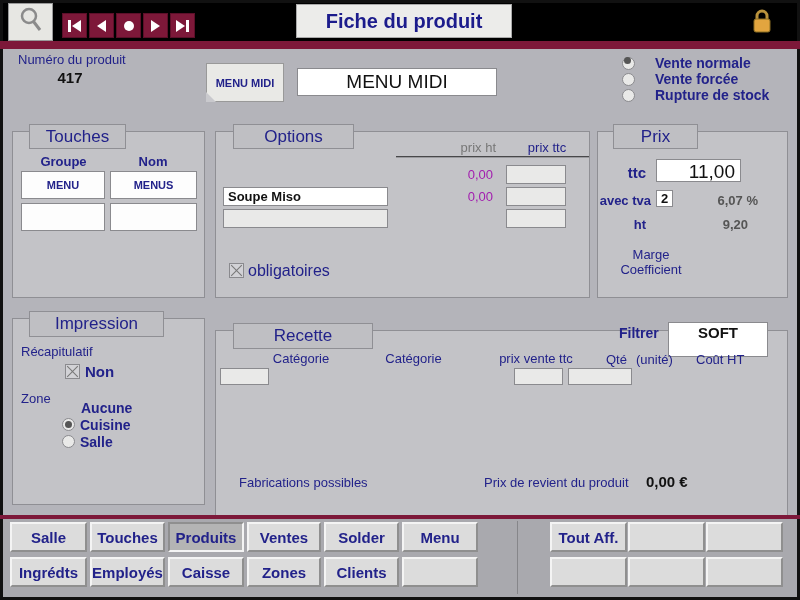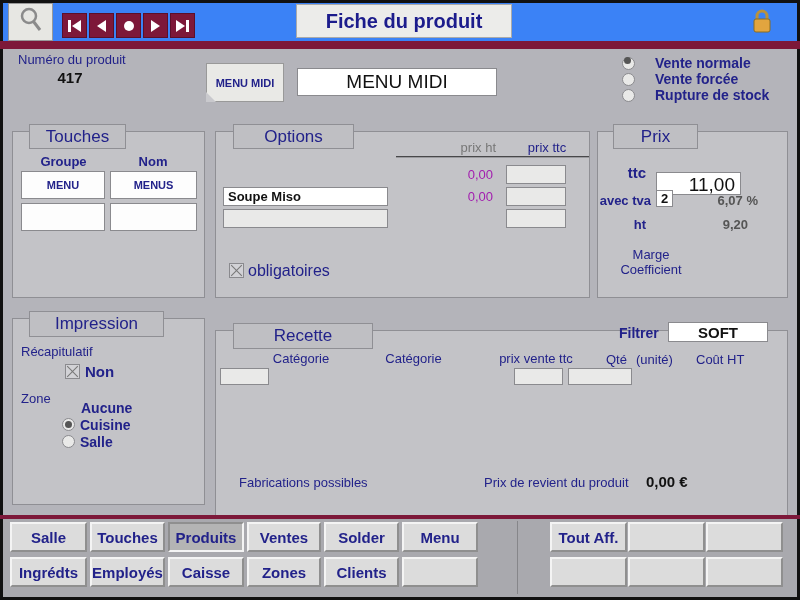--- a/index.html
+++ b/index.html
@@ -4,21 +4,21 @@
 <style>
   * { margin:0; padding:0; box-sizing:border-box; }
   html,body { background:#666; }
   body { font-family:"Liberation Sans", sans-serif; }
   .screen {
     position:relative; width:800px; height:600px; margin:0 auto;
     background:#b4b4ba; overflow:hidden;
     box-shadow: inset 0 0 0 3px #111;
   }
   
-  .topbar { position:absolute; left:3px; top:3px; width:794px; height:38px; background:#3b82f6; }
+  .topbar { position:absolute; left:3px; top:3px; width:794px; height:38px; background:#000000; }
   .search-btn {
     position:absolute; left:5px; top:0; width:45px; height:38px;
     background:#e7e7e3; border:1px solid #999; display:flex; align-items:center; justify-content:center;
   }
   .navgroup { position:absolute; left:59px; top:10px; display:flex; gap:2px; }
   .navbtn-sq {
     width:25px; height:25px; background:#7d1839; border:1px solid #5c0f29;
     display:flex; align-items:center; justify-content:center; gap:1px;
   }
   .tri-l { width:0;height:0;border-top:6px solid transparent;border-bottom:6px solid transparent;border-right:9px solid #fff; }
@@ -182,21 +182,21 @@
     <div class="field gray opt-name" style="left:7px; top:77px; width:165px; height:19px;"></div>
     <div class="field gray" style="left:290px; top:77px; width:60px; height:19px;"></div>
 
     <span class="checkbox" style="left:13px; top:131px;"></span>
     <div class="lbl" style="left:32px; top:130px; font-size:16px;">obligatoires</div>
   </div>
 
   <div class="panel" style="left:597px; top:131px; width:191px; height:167px;">
     <div class="tab" style="left:15px; top:-8px; width:85px; height:25px;">Prix</div>
     <div class="lbl b" style="left:18px; top:32px; width:30px; text-align:right; font-size:15px;">ttc</div>
-    <div class="field" style="left:58px; top:40px; width:85px; height:23px; font-size:19px; text-align:right; padding:1px 5px 0 0;">11,00</div>
+    <div class="field" style="left:58px; top:27px; width:85px; height:23px; font-size:19px; text-align:right; padding:1px 5px 0 0;">11,00</div>
     <div class="lbl b" style="left:0px; top:61px; width:53px; text-align:right;">avec tva</div>
     <div class="field" style="left:58px; top:58px; width:17px; height:17px; text-align:center; font-weight:bold;">2</div>
     <div class="val" style="left:88px; top:61px; width:72px; font-weight:bold; color:#555;">6,07 %</div>
     <div class="lbl b" style="left:13px; top:85px; width:35px; text-align:right;">ht</div>
     <div class="val" style="left:88px; top:85px; width:62px; font-weight:bold; color:#555;">9,20</div>
     <div class="lbl" style="left:8px; top:115px; width:90px; text-align:center;">Marge</div>
     <div class="lbl" style="left:8px; top:130px; width:90px; text-align:center;">Coefficient</div>
   </div>
 
   <div class="panel" style="left:12px; top:318px; width:193px; height:187px;">
@@ -208,21 +208,21 @@
     <div class="lbl b" style="left:68px; top:81px; font-size:14px;">Aucune</div>
     <span class="radio sel" style="left:49px; top:99px;"></span>
     <div class="lbl b" style="left:67px; top:98px; font-size:14px;">Cuisine</div>
     <span class="radio" style="left:49px; top:116px;"></span>
     <div class="lbl b" style="left:67px; top:115px; font-size:14px;">Salle</div>
   </div>
 
   <div class="panel" style="left:215px; top:318px; width:573px; height:187px;margin-top:12px;">
     <div class="tab" style="left:17px; top:-8px; width:140px; height:26px;">Recette</div>
     <div class="lbl b" style="left:403px; top:-6px; font-size:14px;">Filtrer</div>
-    <div class="field" style="left:452px; top:-9px; width:100px; height:20px; text-align:center; font-size:15px; font-weight:bold; padding-top:1px;">SOFT</div>
+    <div class="field" style="left:452px; top:-9px; width:100px; height:35px; text-align:center; font-size:15px; font-weight:bold; padding-top:1px;">SOFT</div>
 
     <div class="lbl" style="left:45px; top:20px; width:80px; text-align:center;">Catégorie</div>
     <div class="lbl" style="left:160px; top:20px; width:75px; text-align:center;">Catégorie</div>
     <div class="lbl" style="left:280px; top:20px; width:80px; text-align:center;">prix vente ttc</div>
     <div class="lbl" style="left:390px; top:21px;">Qté</div>
     <div class="lbl" style="left:420px; top:21px;">(unité)</div>
     <div class="lbl" style="left:480px; top:21px;">Coût HT</div>
 
     <div class="field gray" style="left:4px; top:37px; width:49px; height:17px;"></div>
     <div class="field gray" style="left:298px; top:37px; width:49px; height:17px;"></div>

